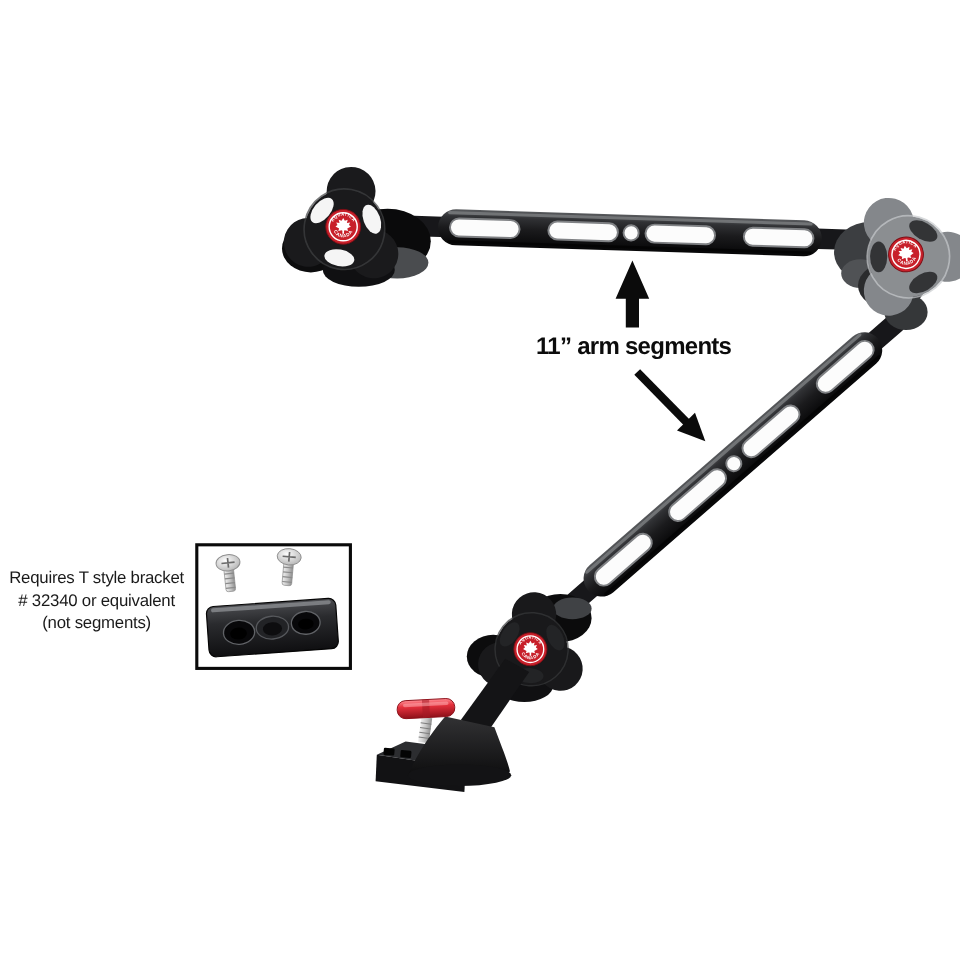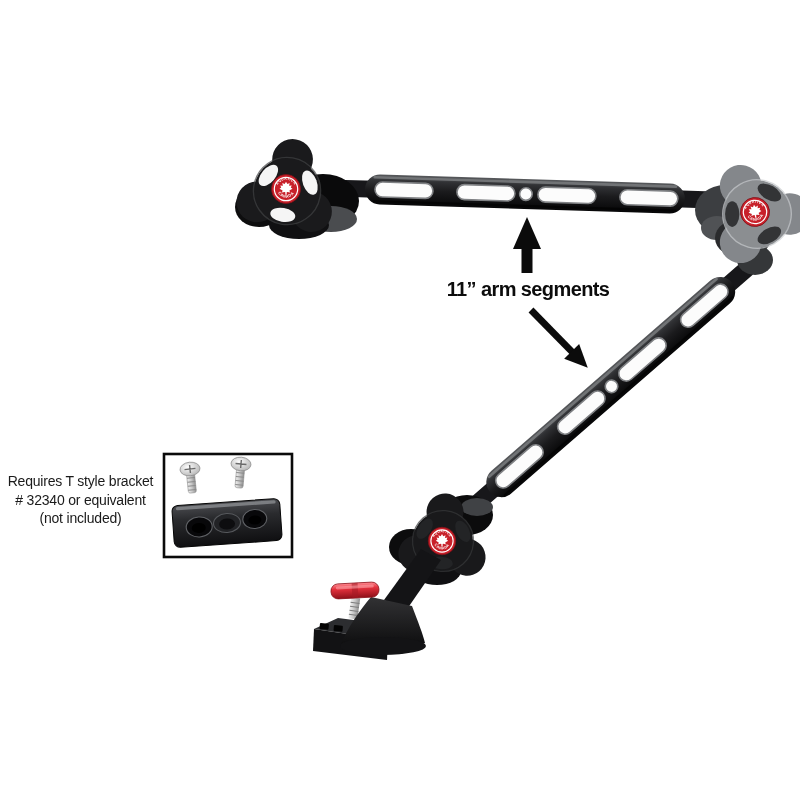--- a/index.html
+++ b/index.html
@@ -186,17 +186,17 @@
       <ellipse cx="28" cy="-1" rx="6.5" ry="4.5" fill="#000000"></ellipse>
     </g>
   </g>
 </svg>
 
 <div class="arm-label">11” arm segments</div>
 
 <div class="note">
   <div>Requires T style bracket</div>
   <div># 32340 or equivalent</div>
-  <div>(not included)</div>
+  <div>(not segments)</div>
 </div>
 
 
 </div>
 
 </body></html>

